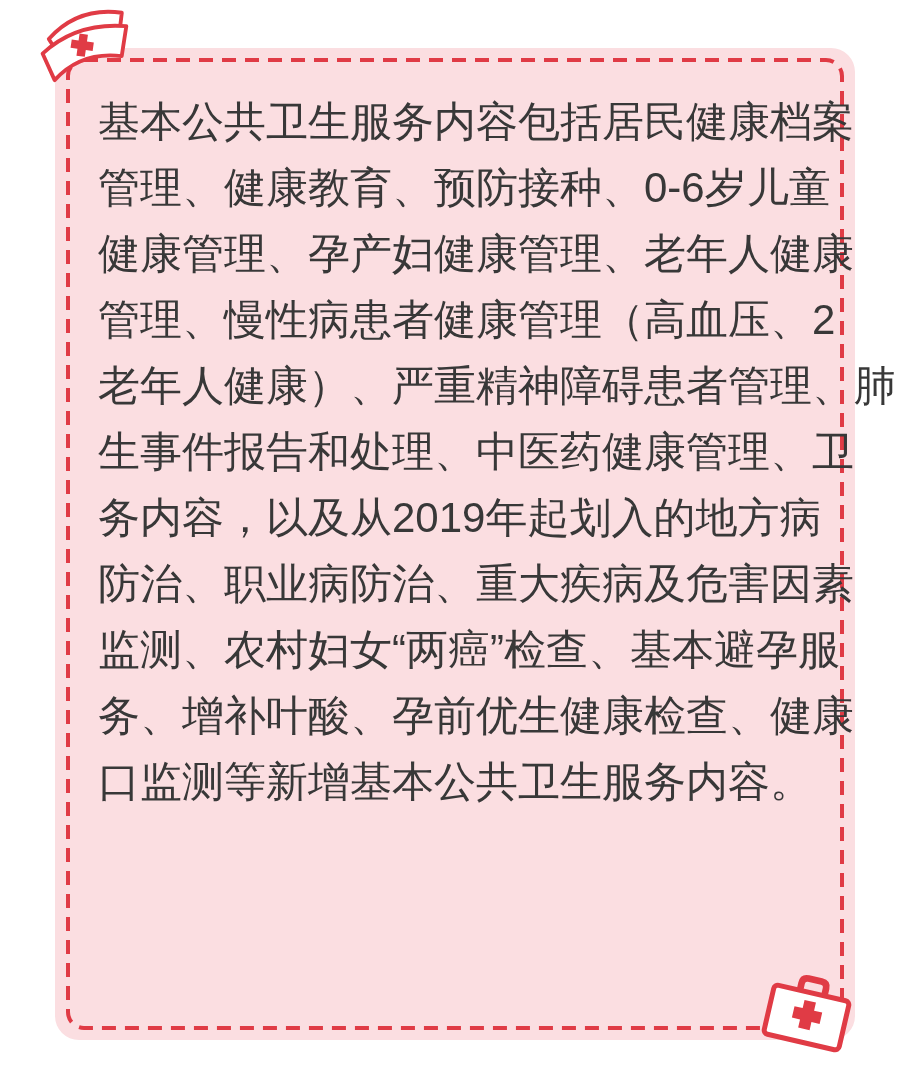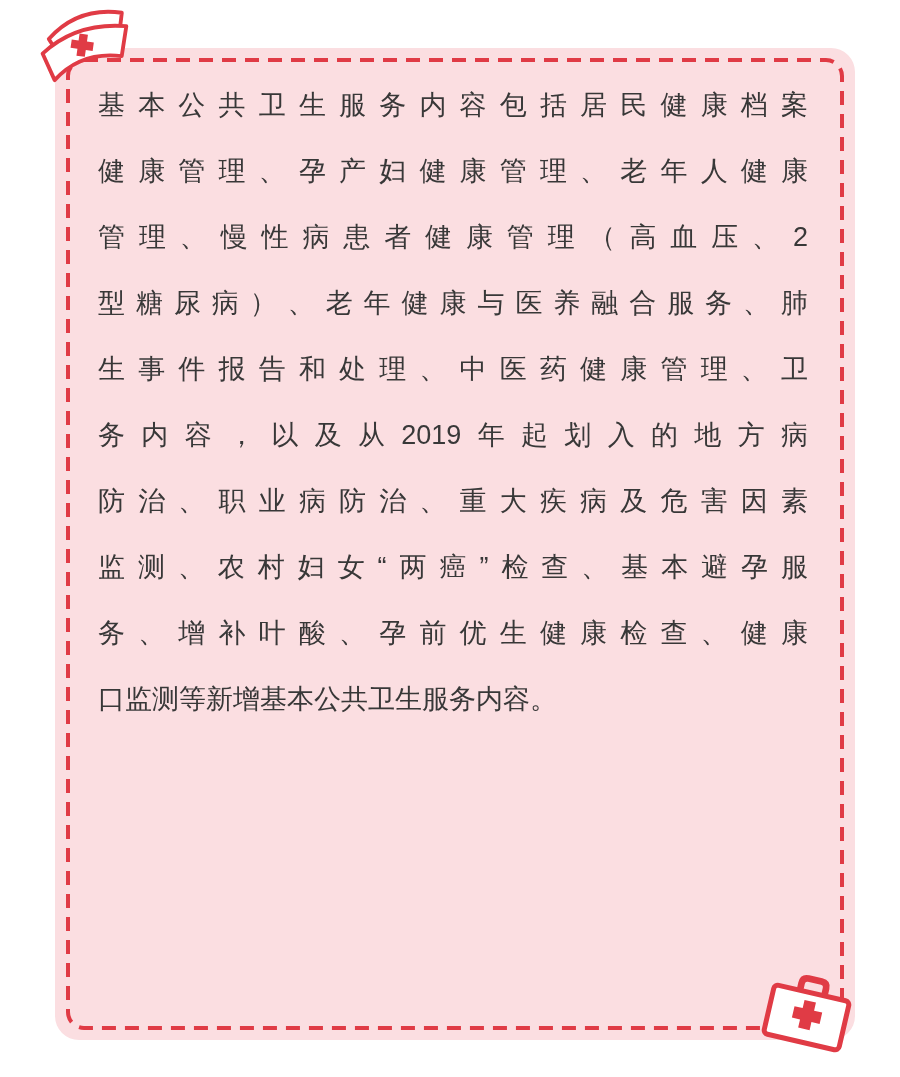--- a/index.html
+++ b/index.html
@@ -26,24 +26,24 @@
   }
   .dashed-border rect{
     fill:none;
     stroke:var(--accent);
     stroke-width:4;
     stroke-dasharray:14 9;
   }
 
   .text-block{
     position:absolute;
-    left:98px; top:72px;
+    left:98px; top:89px;
     width:710px;
     color:var(--text);
-    font-size:27px;
+    font-size:42px;
     line-height:66px;
     font-weight:500;
   }
   .line{
     text-align:justify;
     text-align-last:justify;
     white-space:nowrap;
   }
   .line.last-line{
     text-align-last:left;
@@ -66,23 +66,24 @@
 
 <div class="panel">
   <svg class="dashed-border" viewBox="0 0 778 972" preserveAspectRatio="none" aria-hidden="true">
     <rect x="2" y="2" width="774" height="968" rx="16"></rect>
   </svg>
 </div>
 
 <div class="text-block">
 
 <div class="line">基本公共卫生服务内容包括居民健康档案</div>
+    <div class="line">管理、健康教育、预防接种、0-6岁儿童</div>
     <div class="line">健康管理、孕产妇健康管理、老年人健康</div>
     <div class="line">管理、慢性病患者健康管理（高血压、2</div>
-    <div class="line">型糖尿病）、老年健康与医养融合服务、肺</div>
+    <div class="line">老年人健康）、严重精神障碍患者管理、肺</div>
     <div class="line">生事件报告和处理、中医药健康管理、卫</div>
     <div class="line">务内容，以及从2019年起划入的地方病</div>
     <div class="line">防治、职业病防治、重大疾病及危害因素</div>
     <div class="line">监测、农村妇女“两癌”检查、基本避孕服</div>
     <div class="line">务、增补叶酸、孕前优生健康检查、健康</div>
     <div class="line last-line">口监测等新增基本公共卫生服务内容。</div>
   </div>
 
 <svg class="corner-icon nurse-cap" viewBox="0 0 130 100" aria-hidden="true">
   <g stroke="var(--accent)" stroke-width="5" fill="#ffffff" stroke-linejoin="round" stroke-linecap="round">

